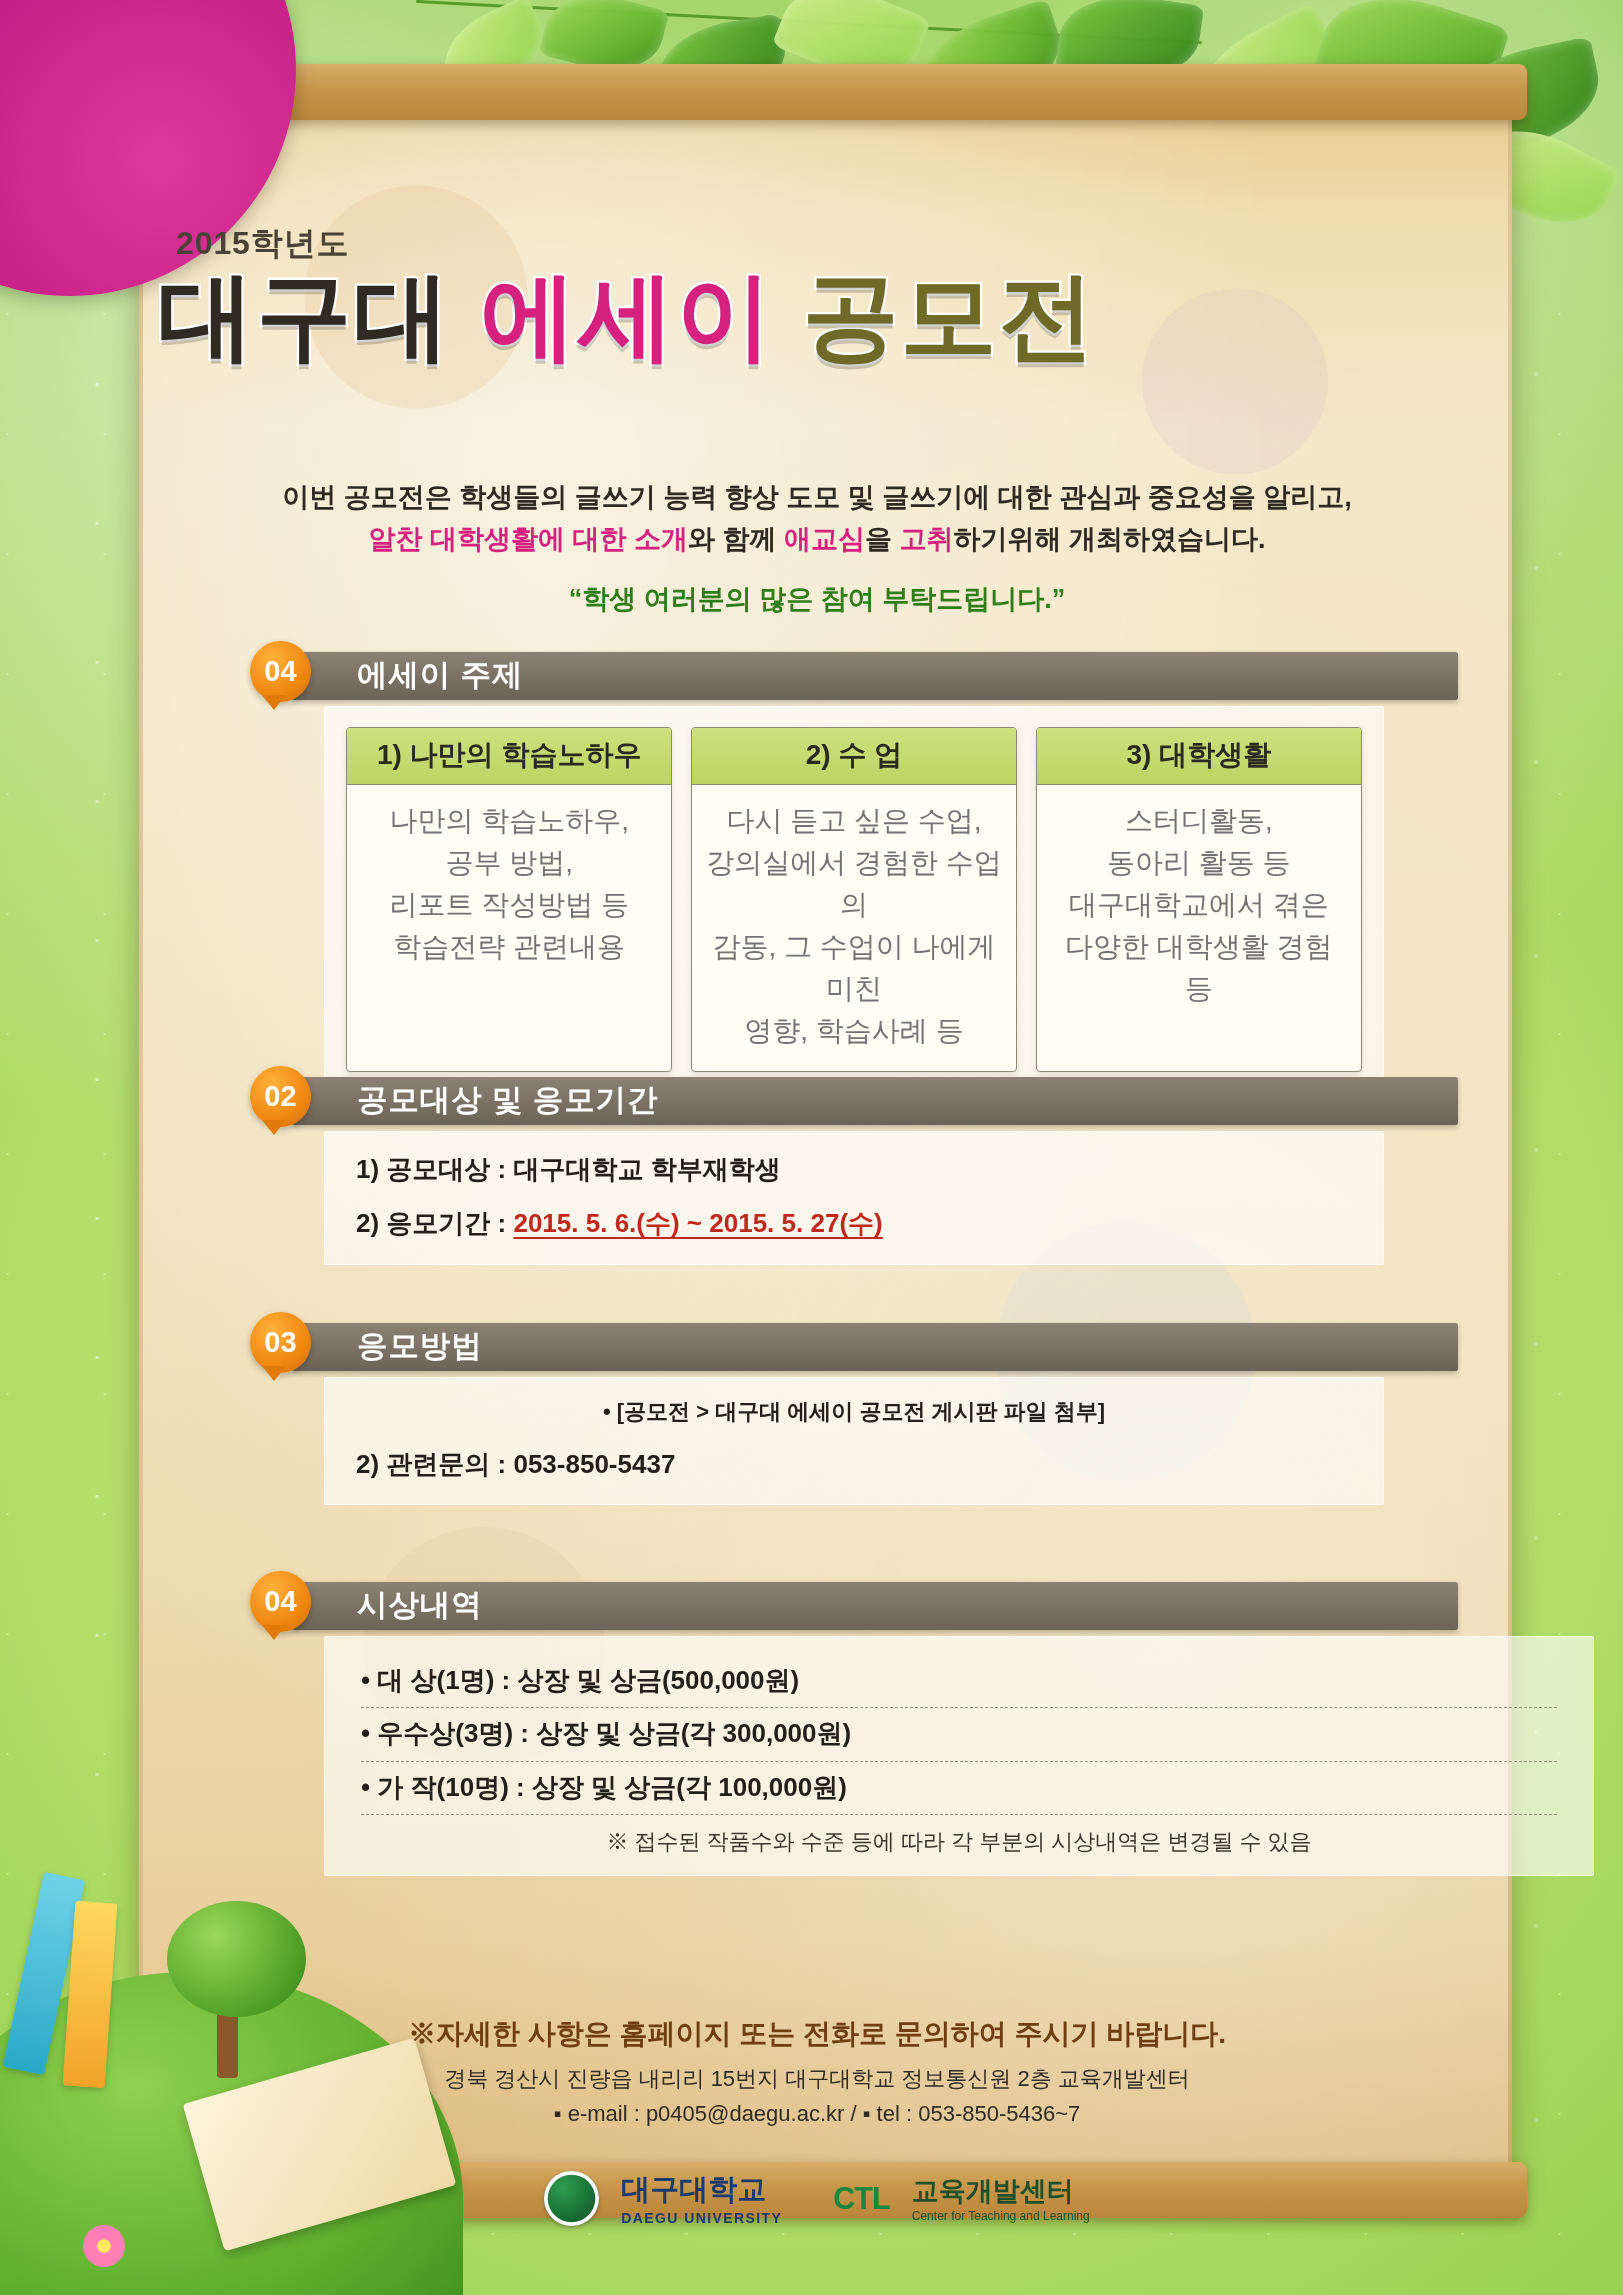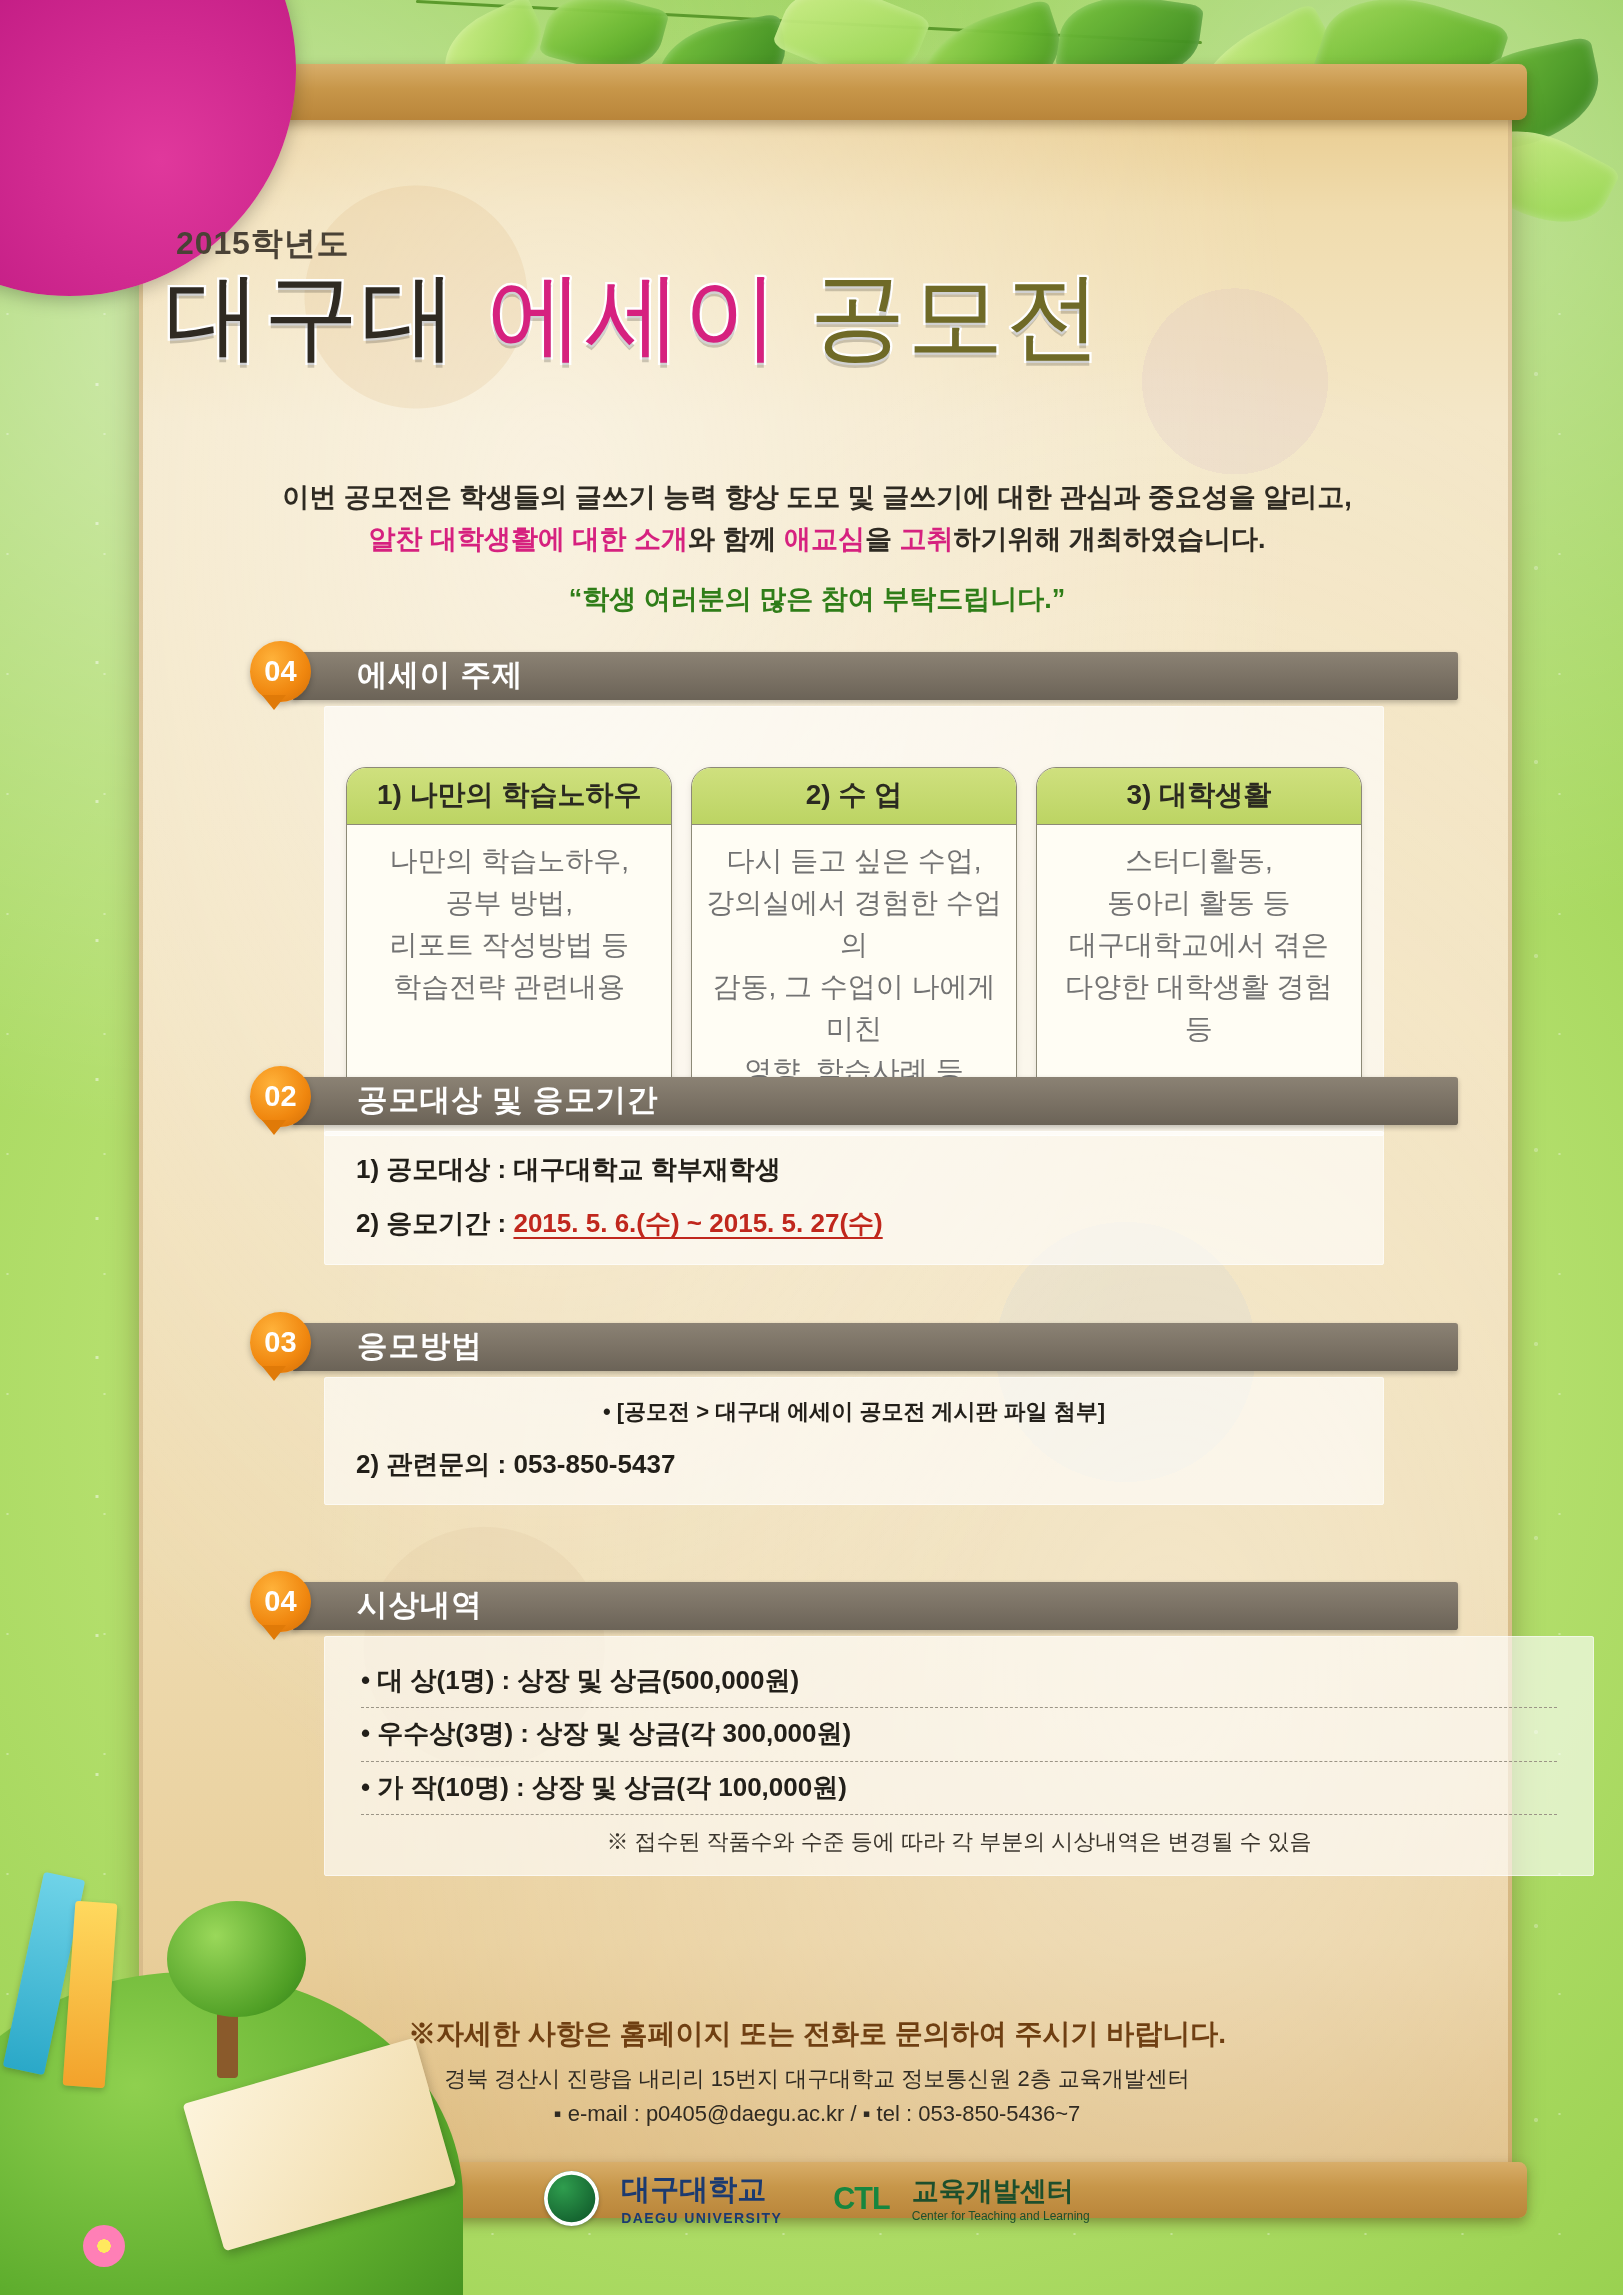--- a/index.html
+++ b/index.html
@@ -123,25 +123,25 @@
     position: absolute;
     left: 176px;
     top: 222px;
     font-size: 32px;
     font-weight: bold;
     color: #4a4236;
     letter-spacing: 0.9px;
   }
   .title {
     position: absolute;
-    left: 165px;
+    left: 158px;
     top: 259px;
     width: 1296px;
     font-size: 96px;
-    font-weight: normal;
+    font-weight: bold;
     letter-spacing: 1.9px;
     line-height: 1.18;
     white-space: nowrap;
   }
   .title span { -webkit-text-stroke: 4.6px #ffffff; paint-order: stroke fill; }
   .t-dark  { color: #2f2a22; text-shadow: 0 4.6px 0 rgba(0,0,0,.18); }
   .t-pink  { color: #d6217f; text-shadow: 0 4.6px 0 rgba(0,0,0,.18); }
   .t-olive { color: #6f6a27; text-shadow: 0 4.6px 0 rgba(0,0,0,.18); }
 
   .lead {
@@ -227,24 +227,23 @@
   
   .topics {
     display: flex;
     gap: 18.5px;
     padding: 21px 22px 24px 22px;
   }
   .topic-card {
     flex: 1;
     background: #fffdf4;
     border: 1.9px solid #8d8a77;
-    border-radius: 20px;
+    border-radius: 4px;
     overflow: hidden;
     box-shadow: 0 2.8px 6.5px rgba(0,0,0,.10);
-    margin-top: 40px;
   }
   .topic-head {
     background: linear-gradient(180deg,#cfe07e 0%, #bcd463 100%);
     text-align: center;
     font-size: 28px;
     font-weight: bold;
     color: #2b2a20;
     padding: 8.3px 0 9.3px;
     border-bottom: 1.9px solid #8d8a77;
   }

